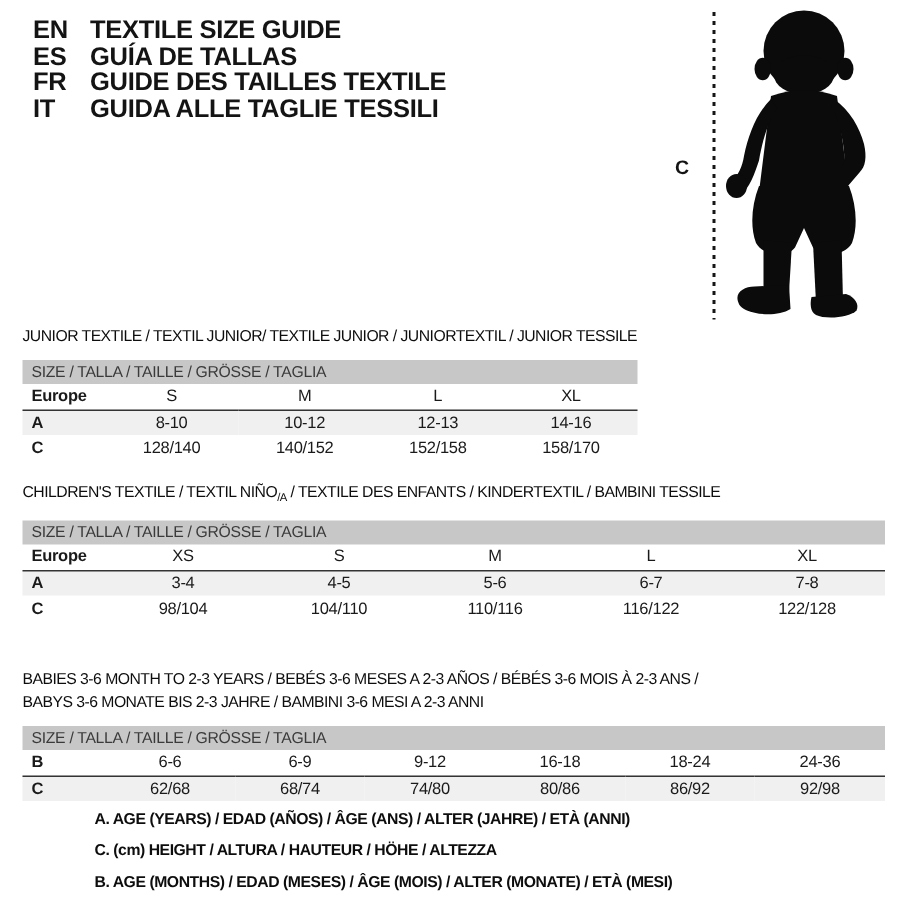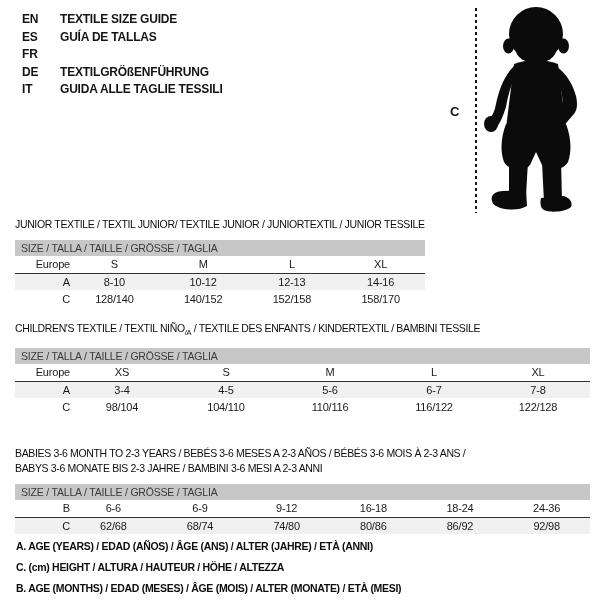--- a/index.html
+++ b/index.html
@@ -8,65 +8,62 @@
     background:#ffffff;
     font-family:"Liberation Sans", sans-serif;
     color:var(--text,#141414);
     position:relative;
     overflow:hidden;
   }
   .page { position:absolute; inset:0; }
 
   
   .lang-list { position:absolute; top:11px; left:22px; }
-  .lang-row { display:flex; font-weight:bold; font-size:12px; line-height:17.6px; letter-spacing:-0.2px; white-space:nowrap; }
+  .lang-row { display:flex; font-weight:bold; font-size:17px; line-height:17.6px; letter-spacing:-0.2px; white-space:nowrap; }
   .lang-code { width:38px; flex:0 0 38px; }
 
   
   .figure-c-label { position:absolute; left:450px; top:104px; font-size:13px; font-weight:bold; }
   .dashed-line { position:absolute; left:475px; top:8px; width:2px; height:205px;
     background:repeating-linear-gradient(to bottom,#161616 0 3px,transparent 3px 6px); }
   .baby { position:absolute; left:480px; top:4px; width:112px; height:210px; }
 
   
   .section { position:absolute; left:15px; }
   .section-title { font-weight:normal; font-size:10.5px; letter-spacing:-0.35px; line-height:15px; color:#0d0d0d; white-space:nowrap; }
   .section-title sub { font-size:7.5px; }
   .size-bar { background:var(--bar,#c7c7c7); height:16px; line-height:16px; padding-left:6px;
     font-size:10.5px; letter-spacing:-0.2px; color:#3a3a3a; margin-top:8px; white-space:nowrap; }
   table { border-collapse:collapse; width:100%; table-layout:fixed; }
   td { height:17px; text-align:center; font-size:11px; letter-spacing:-0.2px; color:#1a1a1a; padding:0; white-space:nowrap; }
-  td.row-label { text-align:right; padding-left:6px; }
+  td.row-label { text-align:left; padding-left:6px;font-weight:bold; }
   tbody tr:first-child td { border-bottom:1px solid var(--divider,#333); }
   tbody tr:nth-child(2) td { background:var(--alt,#f0f0f0); }
 
   
   .notes { position:absolute; left:16px; top:536px; }
-  .note { font-weight:bold; font-size:10.5px; letter-spacing:-0.3px; line-height:21px; color:#0d0d0d; white-space:nowrap; }
+  .note { font-weight:bold; font-size:10.5px; letter-spacing:-0.3px; line-height:21px; color:#0d0d0d; white-space:nowrap;margin-left:47px; }
 </style>
 </head>
 <body>
 
 <div class="page">
 
   <div class="lang-list">
       <div class="lang-row">
         <span class="lang-code">EN</span>
         <span class="lang-label">TEXTILE SIZE GUIDE</span>
       </div>
       <div class="lang-row">
         <span class="lang-code">ES</span>
         <span class="lang-label">GUÍA DE TALLAS</span>
       </div>
       <div class="lang-row">
         <span class="lang-code">FR</span>
-      </div>
-      <div class="lang-row">
-        <span class="lang-code">DE</span>
-        <span class="lang-label">TEXTILGRÖßENFÜHRUNG</span>
+        <span class="lang-label">GUIDE DES TAILLES TEXTILE</span>
       </div>
       <div class="lang-row">
         <span class="lang-code">IT</span>
         <span class="lang-label">GUIDA ALLE TAGLIE TESSILI</span>
       </div>
     </div>
 
   <div class="figure-c-label">C</div>
   <div class="dashed-line"></div>
   <svg class="baby" viewBox="0 0 112 210" xmlns="http://www.w3.org/2000/svg">

